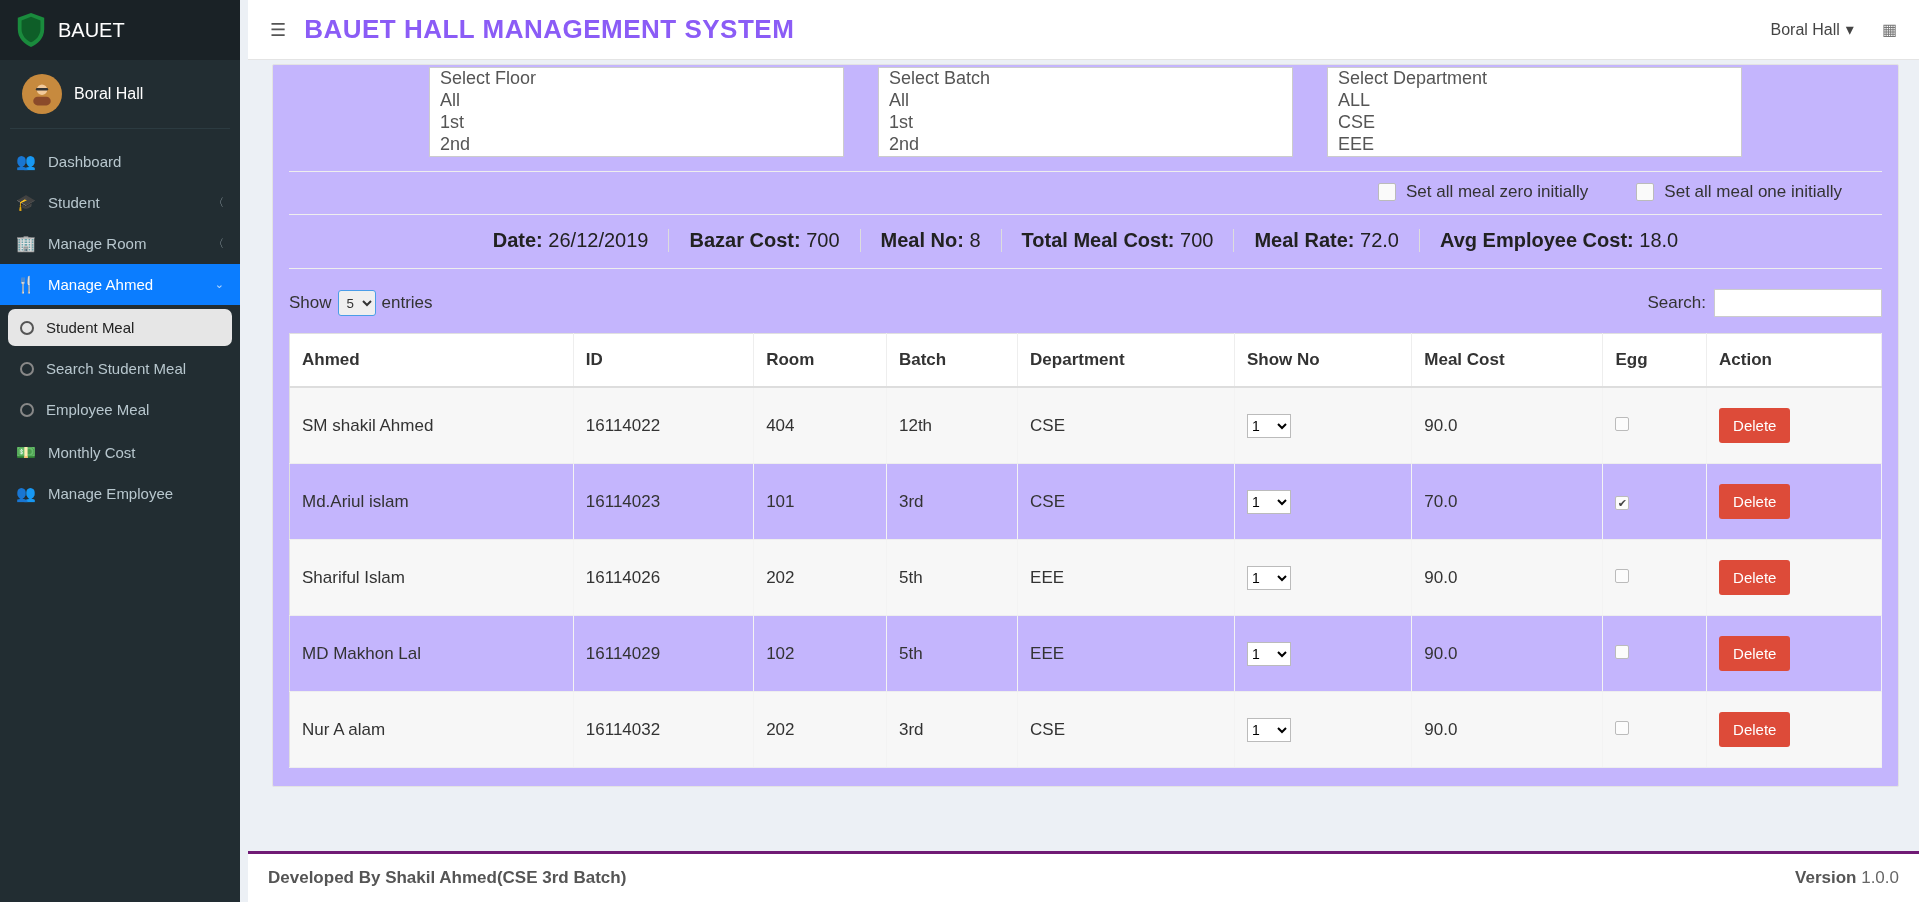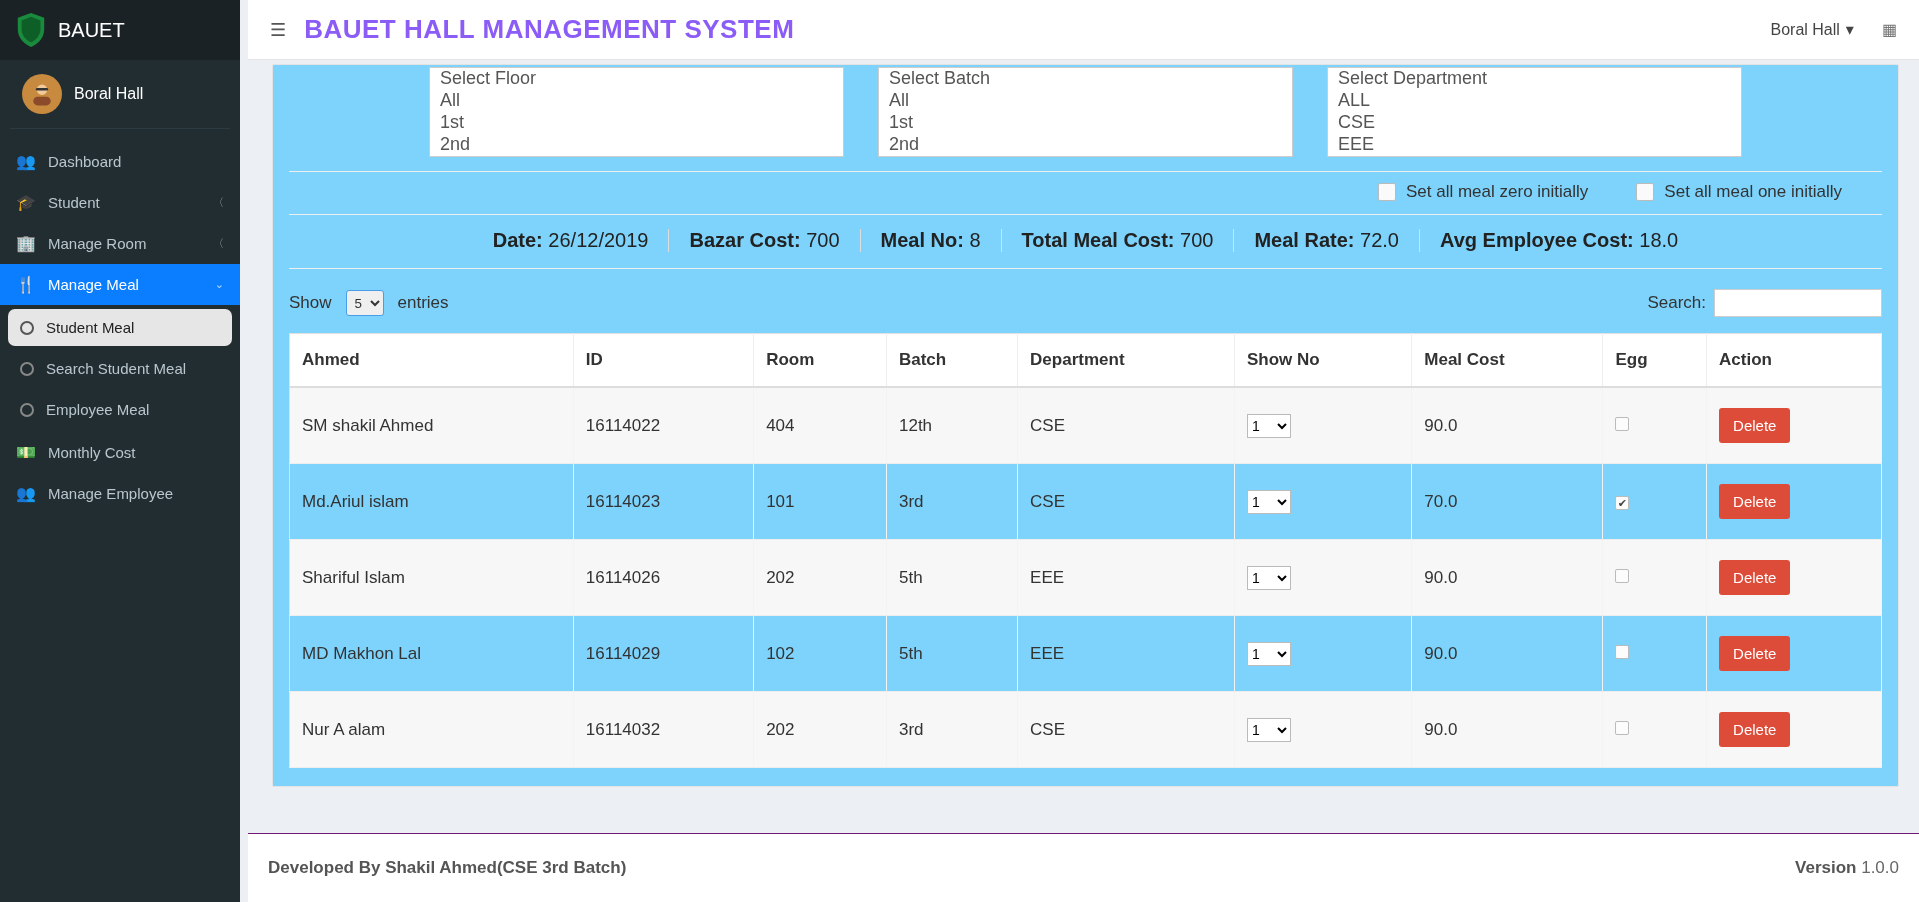--- a/index.html
+++ b/index.html
@@ -29,45 +29,45 @@
   
   .content-wrapper { margin-left: 248px; flex: 1; display: flex; flex-direction: column; min-height: 100vh; }
   .topbar { height: 60px; background: #fff; border-bottom: 1px solid #e4e4e4; display: flex; align-items: center; padding: 0 22px; gap: 18px; }
   .hamburger { font-size: 18px; color: #555; cursor: pointer; }
   .page-title { font-size: 26px; font-weight: 800; color: #8b5cf6; letter-spacing: .5px; }
   .topbar-right { margin-left: auto; display: flex; align-items: center; gap: 28px; color: #555; }
   .hall-dropdown { font-size: 16px; color: #444; display:flex; align-items:center; gap:6px; cursor:pointer;}
   .grid-icon { font-size: 16px; color: #777; cursor:pointer; }
   .scroll-region { flex:1; overflow:auto; background:#ecf0f5; }
   .content-inner { padding: 4px 20px 20px 24px; }
-  .card { background: #7dd3fc; border:1px solid #e3e3e3; border-radius:2px; padding: 2px 16px 18px; }
+  .card { background: #c4b5fd; border:1px solid #e3e3e3; border-radius:2px; padding: 2px 16px 18px; }
   .filter-row { display: flex; gap: 34px; padding: 0 140px 14px; }
   .select-box { flex:1; position:relative; border:1px solid #ccc; height: 90px; overflow-y: scroll; background:#fff; }
   .select-box .opt { padding: 0 10px; font-size: 18px; color:#555; line-height:1.22; }
   .check-row { display:flex; justify-content:flex-end; gap:48px; padding:10px 40px 8px; border-top:1px solid #eee;}
   .check-item { display:flex; align-items:center; gap:10px; font-size:17px; color:#333;}
   .cbox { width:18px; height:18px; border:1px solid #bbb; background:#fafafa; display:inline-flex; align-items:center; justify-content:center; font-size:13px; color:#333; border-radius:2px;}
   hr.sep { border:0; border-top:1px solid #eee; margin:4px 0; }
   .stat-row { display:flex; justify-content:center; padding:10px 0 12px; font-size:20px; color:#222;}
   .stat-item { padding:0 20px; border-right:1px solid #ddd; }
   .stat-item:last-child { border-right:0;}
   .stat-item b { font-weight:800;}
   .table-controls { display:flex; align-items:center; padding:16px 0 6px; font-size:17px; color:#333;}
-  .table-controls .show-entries { display:flex; align-items:center; gap:14px;}
+  .table-controls .show-entries { display:flex; align-items:center; gap:6px;}
   .table-controls select { border:1px solid #4a9de8; border-radius:3px; height:26px; padding:0 4px; color:#333;}
   .table-controls .search-wrap { margin-left:auto; display:flex; align-items:center; gap:8px; }
   .table-controls input[type=text]{ height:28px; width:168px; border:1px solid #ccc; padding:0 6px;}
   table.data { width:100%; border-collapse:collapse; margin-top:10px; border:1px solid #e0e0e0; font-size:17px; color:#333;}
   table.data th { text-align:left; font-weight:800; padding:16px 12px; border-bottom:2px solid #ddd; border-right:1px solid #eee; background:#fff;}
   table.data td { padding:20px 12px; border-bottom:1px solid #eee; border-right:1px solid #f3f3f3; vertical-align:middle;}
   table.data tbody tr:nth-child(odd){ background:#f7f7f7;}
   .meal-select { border:1px solid #bbb; background:#fff; height:24px; width:44px; font-size:14px;}
   .btn-delete { background:#dd4b39; color:#fff; border:0; padding:9px 14px; font-size:15px; border-radius:3px; cursor:pointer;}
   .mini-check { width:14px; height:14px; border:1px solid #bbb; display:inline-flex; align-items:center; justify-content:center; font-size:11px; color:#444; border-radius:2px; background:#fcfcfc;}
-  .footer { background:#fff; border-top:1px solid #701a75; padding:24px 20px; display:flex; font-size:17px; color:#555; font-weight:700;}
+  .footer { background:#fff; border-top:3px solid #701a75; padding:14px 20px; display:flex; font-size:17px; color:#555; font-weight:700;}
   .footer .right { margin-left:auto; font-weight:700;}
   .footer .right span.v { font-weight:400; color:#666;}
 </style>
 </head>
 <body>
 
 <div class="wrapper">
   <aside class="sidebar">
     <div class="sidebar-brand">
       <span class="brand-logo">
@@ -105,21 +105,21 @@
       <li>
           <a href="#">
             <span class="menu-icon">🏢</span>
             <span>Manage Room</span>
             <span class="caret">〈</span>
           </a>
         </li>
       <li class="active">
           <a href="#">
             <span class="menu-icon">🍴</span>
-            <span>Manage Meal</span>
+            <span>Manage Ahmed</span>
             <span class="caret">⌄</span>
           </a>
         </li>
       <li class="sub sub-active">
           <a href="#">
             <span class="sub-icon"></span>
             <span>Student Meal</span>
           </a>
         </li>
       <li class="sub">

